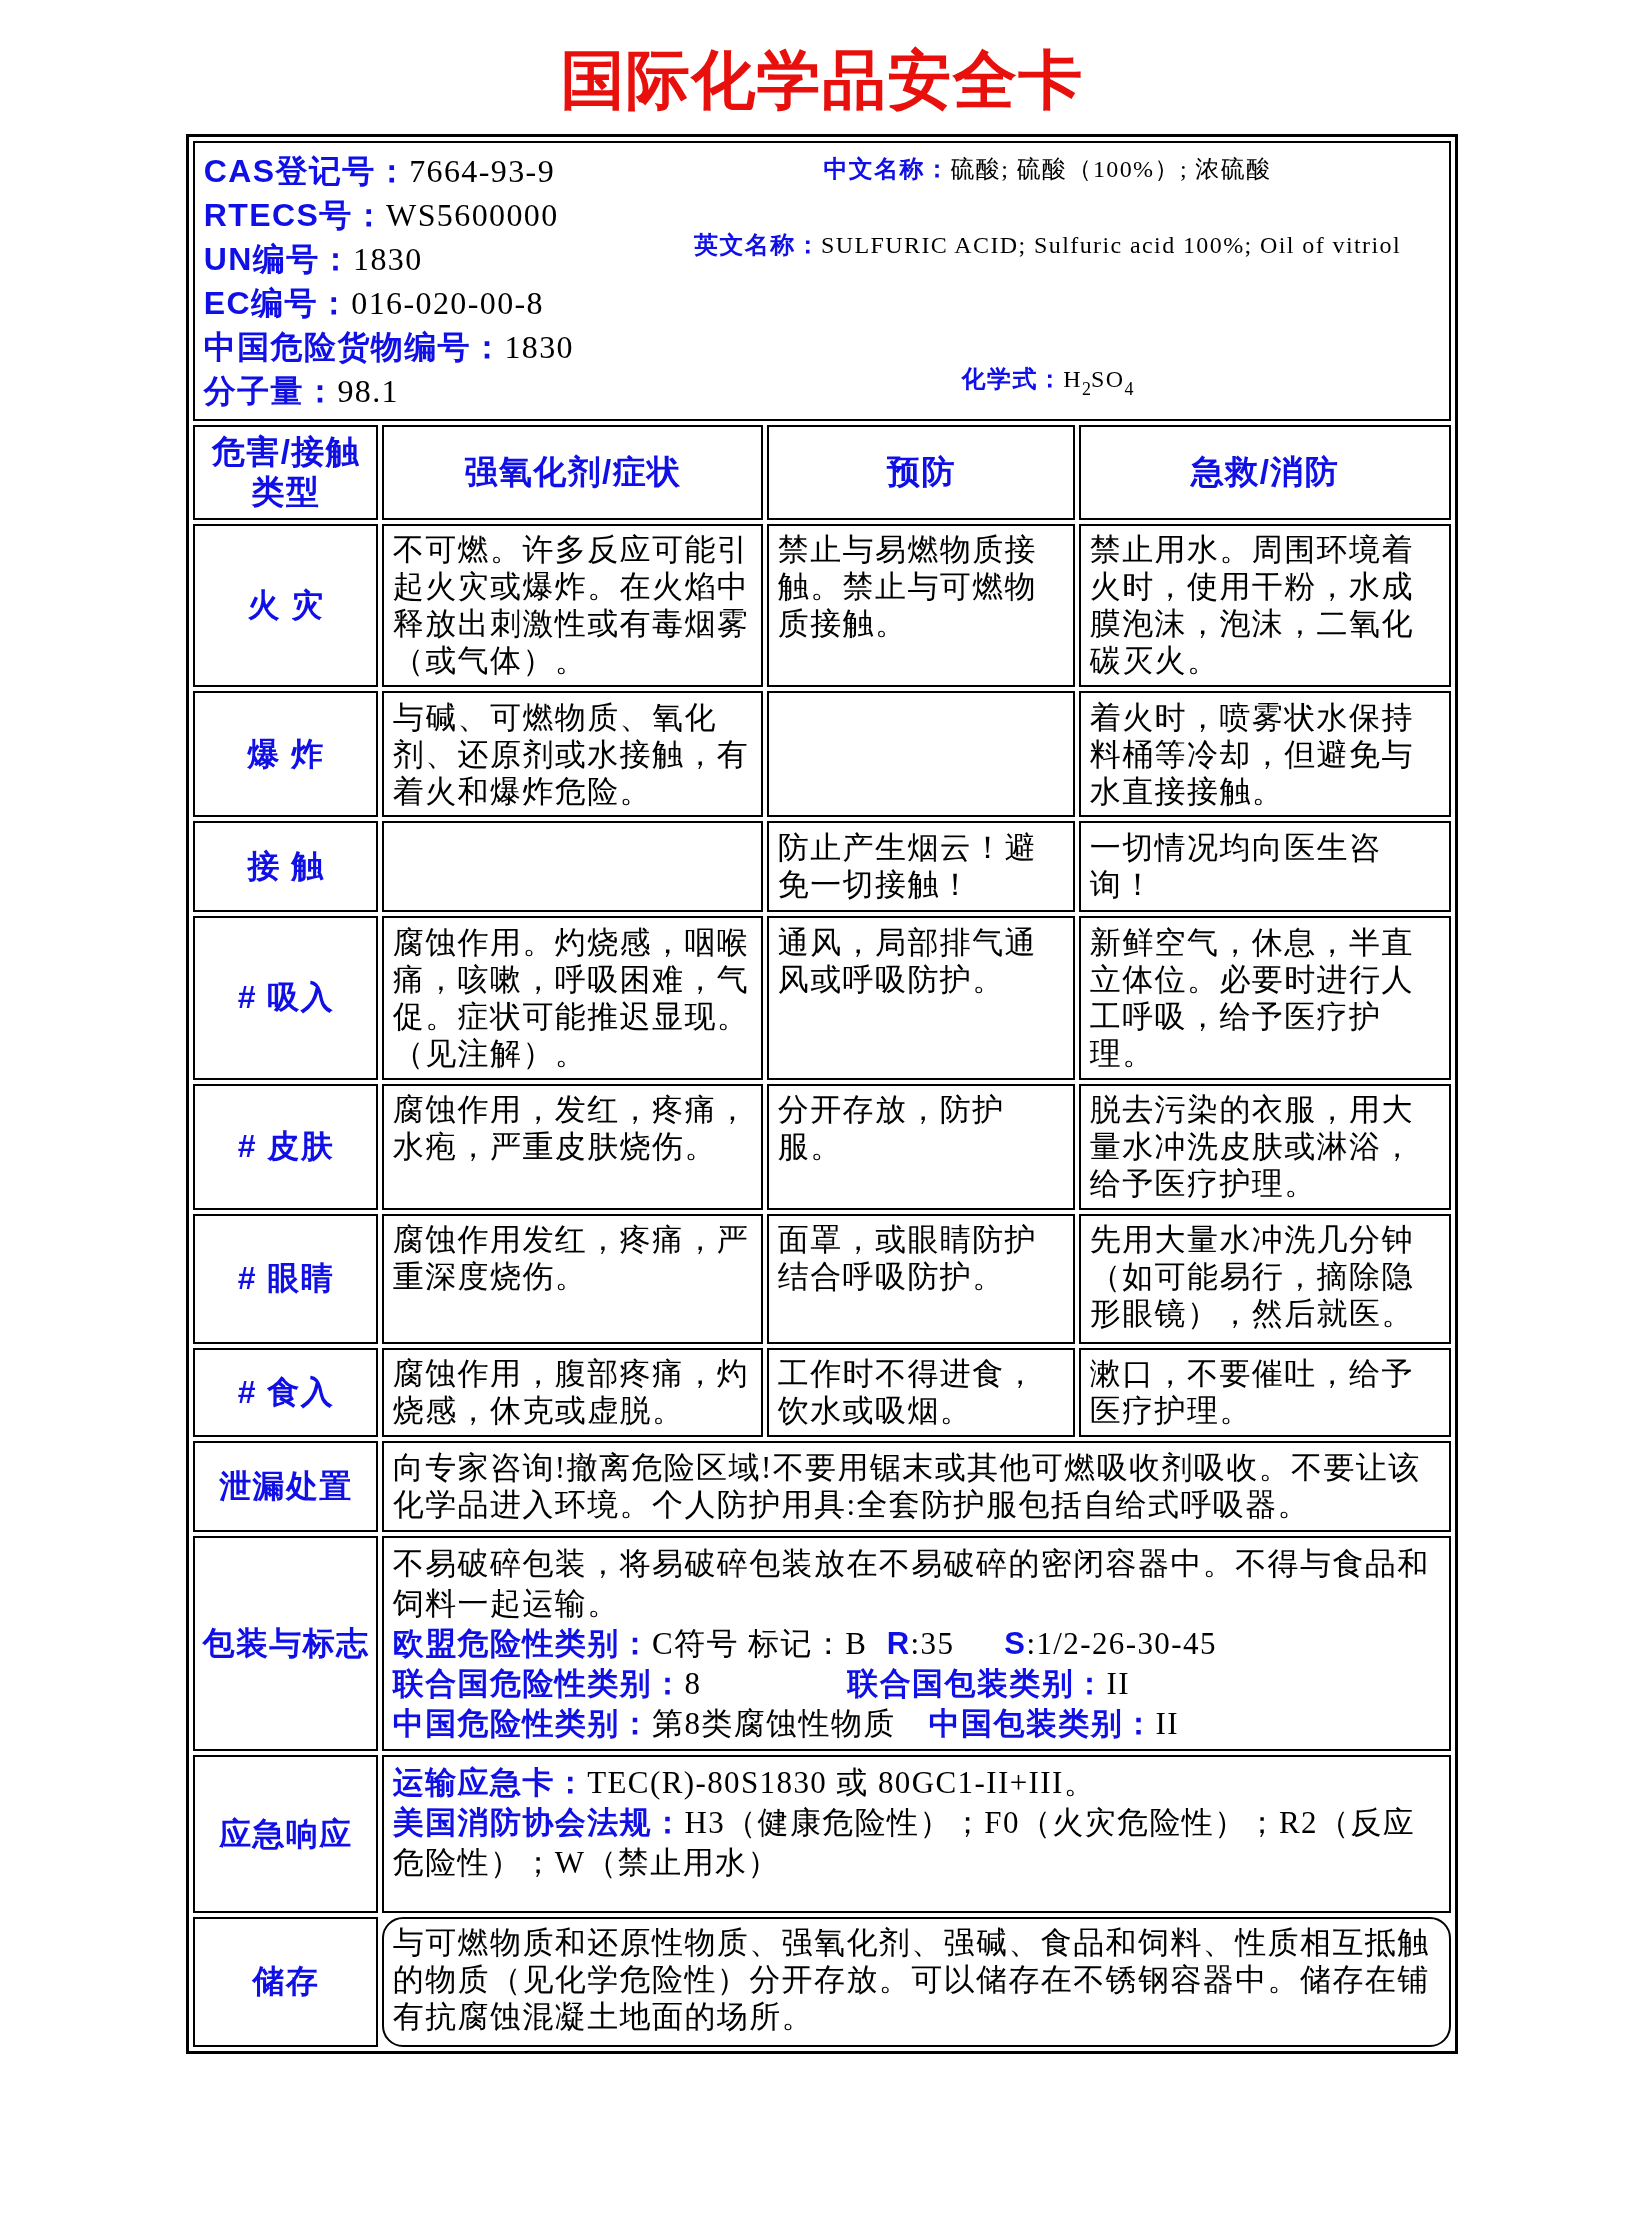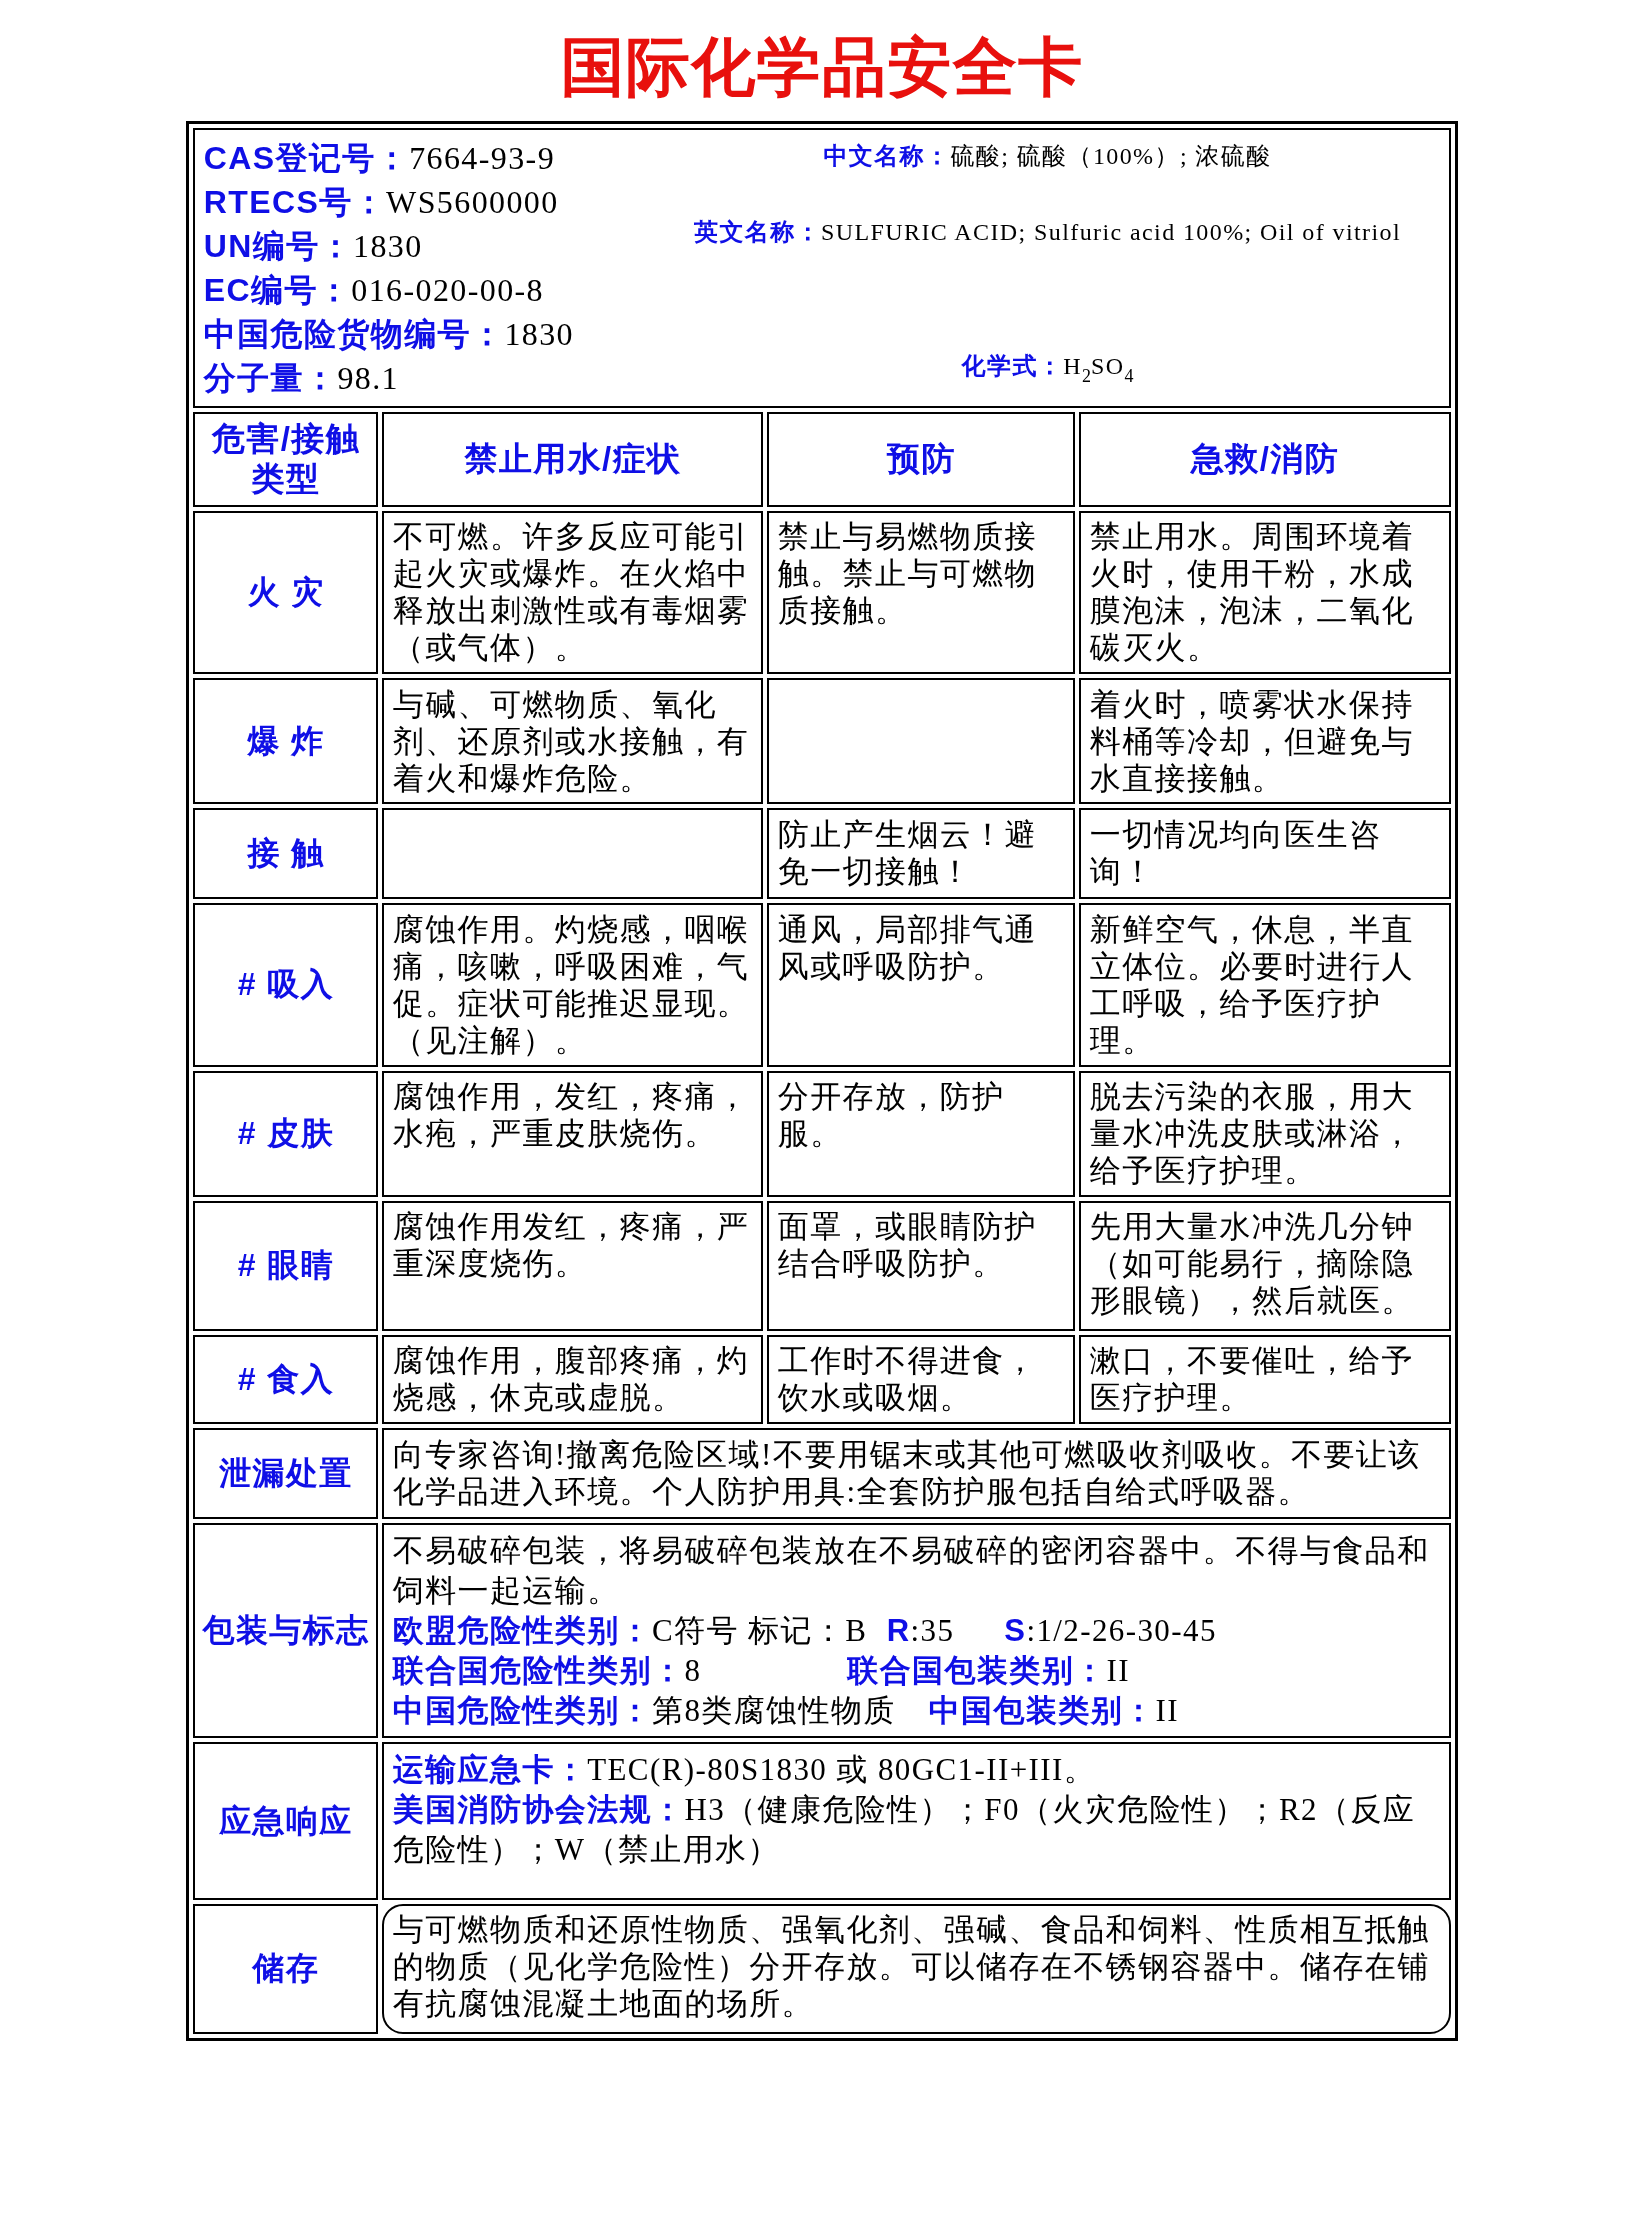--- a/index.html
+++ b/index.html
@@ -13,21 +13,21 @@
     font-family: "Liberation Serif", "DejaVu Serif", serif;
     color: #000000;
   }
   .page {
     position: relative;
     width: 1644px;
     height: 2227px;
     overflow: hidden;
   }
   .title {
-    margin: 4px;
+    margin: 17px;
     padding-top: 29px;
     text-align: center;
     color: #e8100d;
     font-size: 64px;
     line-height: 1.1;
     font-weight: bold;
     font-family: "Liberation Serif", "DejaVu Serif", serif;
     letter-spacing: 1.4px;
   }
   table.card {
@@ -165,21 +165,21 @@
               <span class="blue-label">化学式：</span><span class="black-val"><span>H</span><sub class="f-sub">2</sub><span>SO</span><sub class="f-sub">4</sub></span>
             </div>
           </div>
         </div>
       </td>
     </tr>
 
     <tr>
       <td class="th">危害/接触
 类型</td>
-      <td class="th">禁止用水/症状</td>
+      <td class="th">强氧化剂/症状</td>
       <td class="th">预防</td>
       <td class="th">急救/消防</td>
     </tr>
 
     <tr class="r-fire">
       <td class="row-label">火 灾</td>
       <td class="body-cell">不可燃。许多反应可能引起火灾或爆炸。在火焰中释放出刺激性或有毒烟雾（或气体）。</td>
       <td class="body-cell">禁止与易燃物质接触。禁止与可燃物质接触。</td>
       <td class="body-cell">禁止用水。周围环境着火时，使用干粉，水成膜泡沫，泡沫，二氧化碳灭火。</td>
     </tr>

